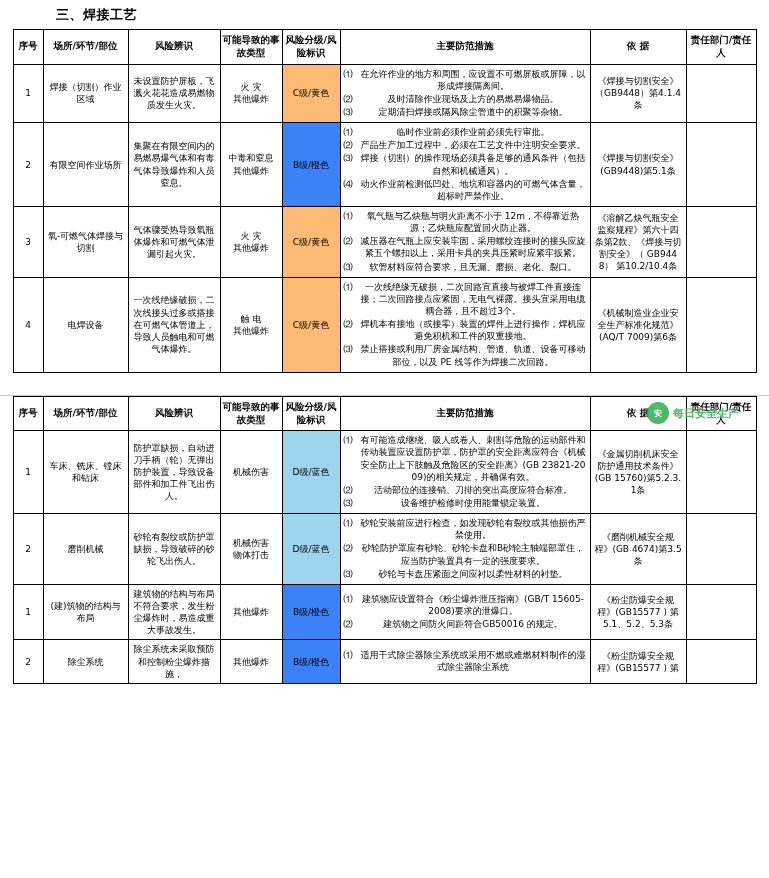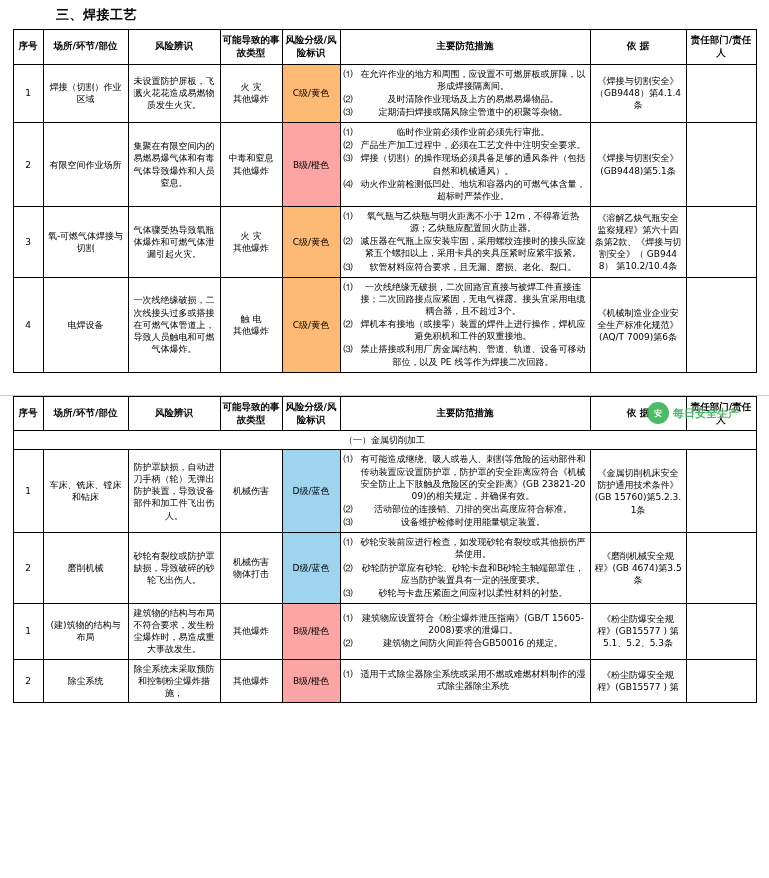--- a/index.html
+++ b/index.html
@@ -38,21 +38,21 @@
     padding:4px 2px;
   }
   td.txt{ text-align:left; vertical-align:middle; }
   td.num{ width:28px; }
   .measure{ text-align:left; vertical-align:top; padding:4px 4px;}
   .measure ol{ margin:0; padding:0; list-style:none;}
   .measure li{ position:relative; padding-left:16px; margin:0 0 1px 0;}
   .measure li .mk{ position:absolute; left:0; top:0; width:14px; text-align:left;}
   .basis{ text-align:left; vertical-align:middle; }
   .yellow{ background:#fdba74;margin-left:40px; }
-  .orange{ background:#fca5a5; }
+  .orange{ background:#3b82f6; }
   .blue{ background:#9fd4ee; }
   .subhead{ text-align:left; font-weight:normal; }
   .spacer{ height:14px; background:#ffffff;}
   .divider{ border-top:1px solid #c9c9c9; margin:8px 0 0 0; }
   .wm{
     position:absolute;
     right:6px;
     width:116px;
     height:26px;
     display:flex;
@@ -212,23 +212,20 @@
           <th>场所/环节/部位</th>
           <th>风险辨识</th>
           <th>可能导致的事故类型</th>
           <th>风险分级/风险标识</th>
           <th>主要防范措施</th>
           <th>依 据</th>
           <th>责任部门/责任人</th>
         </tr>
       </thead>
       <tbody>
-        <tr>
-          <td class="subhead" colspan="8">（一）金属切削加工</td>
-        </tr>
 
         <tr>
           <td class="num">1</td>
           <td class="txt">车床、铣床、镗床和钻床</td>
           <td class="txt">防护罩缺损，自动进刀手柄（轮）无弹出防护装置，导致设备部件和加工件飞出伤人。</td>
           <td>机械伤害</td>
           <td class="blue">D级/蓝色</td>
           <td class="measure">
             <ol>
               <li><span class="mk">⑴</span><span>有可能造成继绕、吸人或卷人、刺割等危险的运动部件和 传动装置应设置防护罩，防护罩的安全距离应符合《机械安全防止上下肢触及危险区的安全距离》(GB 23821-2009)的相关规定，并确保有效。</span></li>

